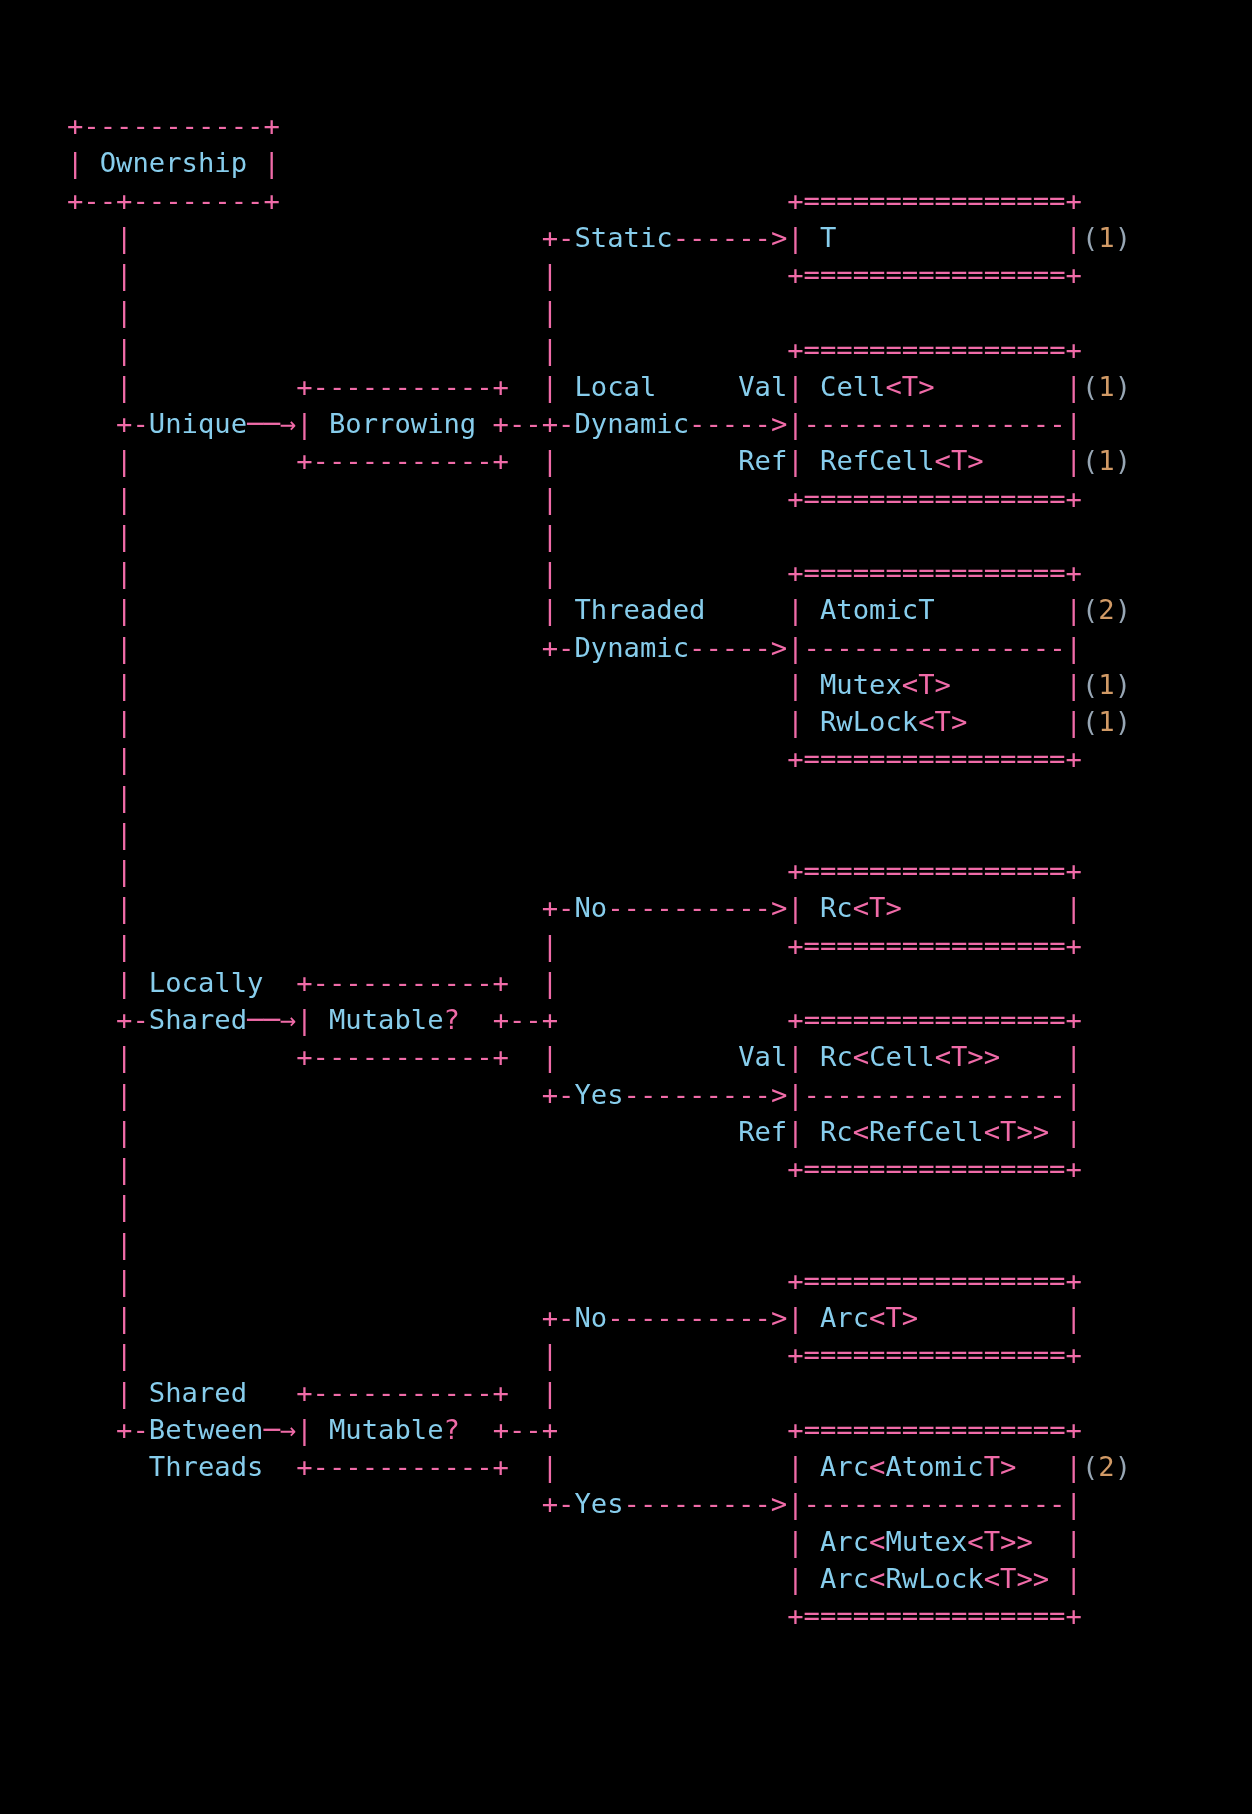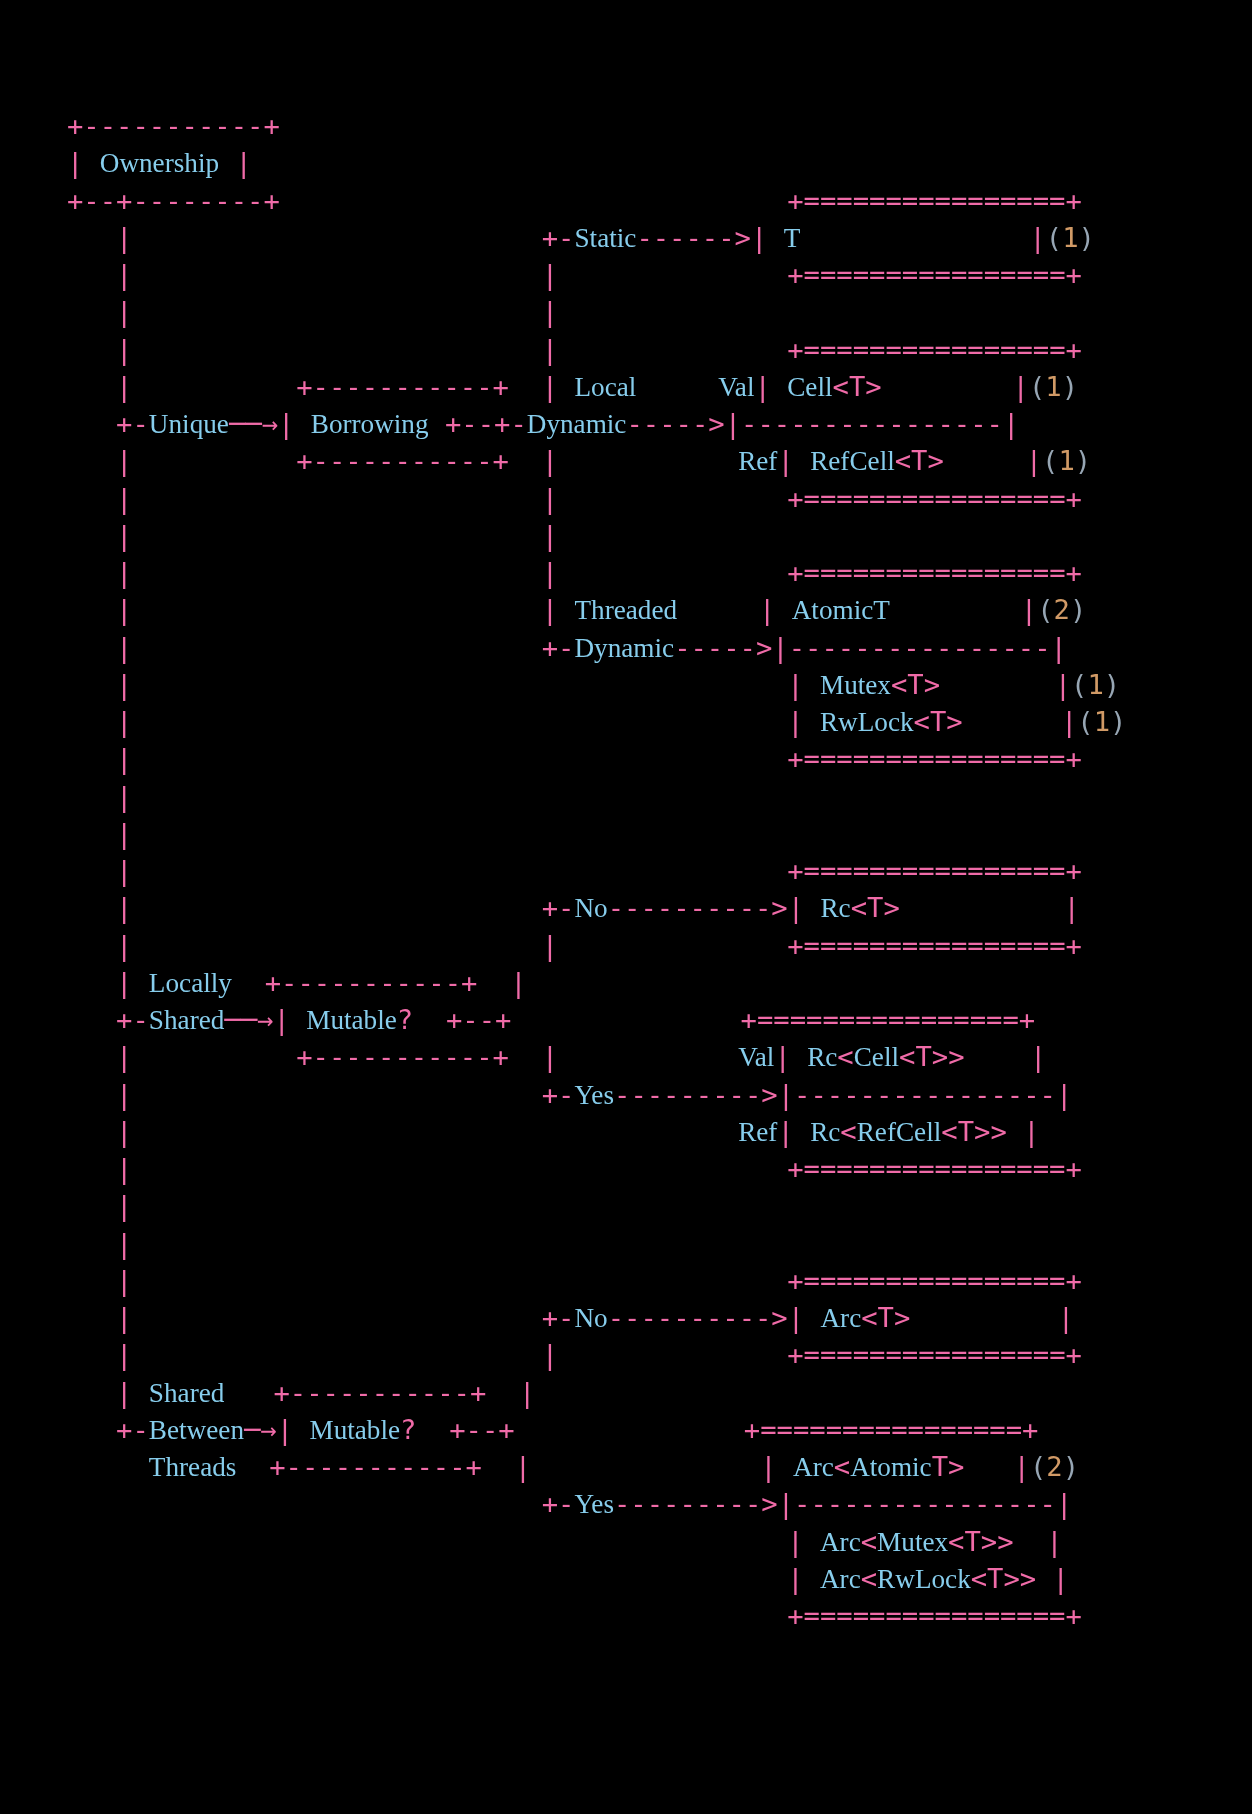--- a/index.html
+++ b/index.html
@@ -20,21 +20,21 @@
   pre.diagram{
     margin:0;
     font-family:"DejaVu Sans Mono","Liberation Mono",monospace;
     font-size:27.2px;
     line-height:37.25px;
     white-space:pre;
     letter-spacing:0;
   }
   .line{height:37.25px;}
   .c-pink{color:var(--pink);}
-  .c-blue{color:var(--blue);font-family:Liberation Serif, serif;}
+  .c-blue{color:var(--blue);}
   .c-orange{color:var(--orange);}
   .c-gray{color:var(--gray);}
 </style>
 </head>
 <body>
 
 <div class="screen">
   <pre class="diagram" id="diagram"><div class="line"><span class="c-pink">+-----------+</span></div><div class="line"><span class="c-pink">| </span><span class="c-blue">Ownership</span><span class="c-pink"> |</span></div><div class="line"><span class="c-pink">+--+--------+</span><span>                               </span><span class="c-pink">+================+</span></div><div class="line"><span>   </span><span class="c-pink">|</span><span>                         </span><span class="c-pink">+-</span><span class="c-blue">Static</span><span class="c-pink">------&gt;| </span><span class="c-blue">T</span><span>              </span><span class="c-pink">|</span><span class="c-gray">(</span><span class="c-orange">1</span><span class="c-gray">)</span></div><div class="line"><span>   </span><span class="c-pink">|</span><span>                         </span><span class="c-pink">|</span><span>              </span><span class="c-pink">+================+</span></div><div class="line"><span>   </span><span class="c-pink">|</span><span>                         </span><span class="c-pink">|</span></div><div class="line"><span>   </span><span class="c-pink">|</span><span>                         </span><span class="c-pink">|</span><span>              </span><span class="c-pink">+================+</span></div><div class="line"><span>   </span><span class="c-pink">|</span><span>          </span><span class="c-pink">+-----------+</span><span>  </span><span class="c-pink">| </span><span class="c-blue">Local</span><span>     </span><span class="c-blue">Val</span><span class="c-pink">| </span><span class="c-blue">Cell</span><span class="c-pink">&lt;T&gt;</span><span>        </span><span class="c-pink">|</span><span class="c-gray">(</span><span class="c-orange">1</span><span class="c-gray">)</span></div><div class="line"><span>   </span><span class="c-pink">+-</span><span class="c-blue">Unique</span><span class="c-pink">──→| </span><span class="c-blue">Borrowing</span><span class="c-pink"> +--+-</span><span class="c-blue">Dynamic</span><span class="c-pink">-----&gt;|----------------|</span></div><div class="line"><span>   </span><span class="c-pink">|</span><span>          </span><span class="c-pink">+-----------+</span><span>  </span><span class="c-pink">|</span><span>           </span><span class="c-blue">Ref</span><span class="c-pink">| </span><span class="c-blue">RefCell</span><span class="c-pink">&lt;T&gt;</span><span>     </span><span class="c-pink">|</span><span class="c-gray">(</span><span class="c-orange">1</span><span class="c-gray">)</span></div><div class="line"><span>   </span><span class="c-pink">|</span><span>                         </span><span class="c-pink">|</span><span>              </span><span class="c-pink">+================+</span></div><div class="line"><span>   </span><span class="c-pink">|</span><span>                         </span><span class="c-pink">|</span></div><div class="line"><span>   </span><span class="c-pink">|</span><span>                         </span><span class="c-pink">|</span><span>              </span><span class="c-pink">+================+</span></div><div class="line"><span>   </span><span class="c-pink">|</span><span>                         </span><span class="c-pink">| </span><span class="c-blue">Threaded</span><span>     </span><span class="c-pink">| </span><span class="c-blue">AtomicT</span><span>        </span><span class="c-pink">|</span><span class="c-gray">(</span><span class="c-orange">2</span><span class="c-gray">)</span></div><div class="line"><span>   </span><span class="c-pink">|</span><span>                         </span><span class="c-pink">+-</span><span class="c-blue">Dynamic</span><span class="c-pink">-----&gt;|----------------|</span></div><div class="line"><span>   </span><span class="c-pink">|</span><span>                                        </span><span class="c-pink">| </span><span class="c-blue">Mutex</span><span class="c-pink">&lt;T&gt;</span><span>       </span><span class="c-pink">|</span><span class="c-gray">(</span><span class="c-orange">1</span><span class="c-gray">)</span></div><div class="line"><span>   </span><span class="c-pink">|</span><span>                                        </span><span class="c-pink">| </span><span class="c-blue">RwLock</span><span class="c-pink">&lt;T&gt;</span><span>      </span><span class="c-pink">|</span><span class="c-gray">(</span><span class="c-orange">1</span><span class="c-gray">)</span></div><div class="line"><span>   </span><span class="c-pink">|</span><span>                                        </span><span class="c-pink">+================+</span></div><div class="line"><span>   </span><span class="c-pink">|</span></div><div class="line"><span>   </span><span class="c-pink">|</span></div><div class="line"><span>   </span><span class="c-pink">|</span><span>                                        </span><span class="c-pink">+================+</span></div><div class="line"><span>   </span><span class="c-pink">|</span><span>                         </span><span class="c-pink">+-</span><span class="c-blue">No</span><span class="c-pink">----------&gt;| </span><span class="c-blue">Rc</span><span class="c-pink">&lt;T&gt;</span><span>          </span><span class="c-pink">|</span></div><div class="line"><span>   </span><span class="c-pink">|</span><span>                         </span><span class="c-pink">|</span><span>              </span><span class="c-pink">+================+</span></div><div class="line"><span>   </span><span class="c-pink">| </span><span class="c-blue">Locally</span><span>  </span><span class="c-pink">+-----------+</span><span>  </span><span class="c-pink">|</span></div><div class="line"><span>   </span><span class="c-pink">+-</span><span class="c-blue">Shared</span><span class="c-pink">──→| </span><span class="c-blue">Mutable</span><span class="c-pink">?</span><span>  </span><span class="c-pink">+--+</span><span>              </span><span class="c-pink">+================+</span></div><div class="line"><span>   </span><span class="c-pink">|</span><span>          </span><span class="c-pink">+-----------+</span><span>  </span><span class="c-pink">|</span><span>           </span><span class="c-blue">Val</span><span class="c-pink">| </span><span class="c-blue">Rc</span><span class="c-pink">&lt;</span><span class="c-blue">Cell</span><span class="c-pink">&lt;T&gt;&gt;</span><span>    </span><span class="c-pink">|</span></div><div class="line"><span>   </span><span class="c-pink">|</span><span>                         </span><span class="c-pink">+-</span><span class="c-blue">Yes</span><span class="c-pink">---------&gt;|----------------|</span></div><div class="line"><span>   </span><span class="c-pink">|</span><span>                                     </span><span class="c-blue">Ref</span><span class="c-pink">| </span><span class="c-blue">Rc</span><span class="c-pink">&lt;</span><span class="c-blue">RefCell</span><span class="c-pink">&lt;T&gt;&gt;</span><span class="c-pink"> |</span></div><div class="line"><span>   </span><span class="c-pink">|</span><span>                                        </span><span class="c-pink">+================+</span></div><div class="line"><span>   </span><span class="c-pink">|</span></div><div class="line"><span>   </span><span class="c-pink">|</span></div><div class="line"><span>   </span><span class="c-pink">|</span><span>                                        </span><span class="c-pink">+================+</span></div><div class="line"><span>   </span><span class="c-pink">|</span><span>                         </span><span class="c-pink">+-</span><span class="c-blue">No</span><span class="c-pink">----------&gt;| </span><span class="c-blue">Arc</span><span class="c-pink">&lt;T&gt;</span><span>         </span><span class="c-pink">|</span></div><div class="line"><span>   </span><span class="c-pink">|</span><span>                         </span><span class="c-pink">|</span><span>              </span><span class="c-pink">+================+</span></div><div class="line"><span>   </span><span class="c-pink">| </span><span class="c-blue">Shared</span><span>   </span><span class="c-pink">+-----------+</span><span>  </span><span class="c-pink">|</span></div><div class="line"><span>   </span><span class="c-pink">+-</span><span class="c-blue">Between</span><span class="c-pink">─→| </span><span class="c-blue">Mutable</span><span class="c-pink">?</span><span>  </span><span class="c-pink">+--+</span><span>              </span><span class="c-pink">+================+</span></div><div class="line"><span>     </span><span class="c-blue">Threads</span><span>  </span><span class="c-pink">+-----------+</span><span>  </span><span class="c-pink">|</span><span>              </span><span class="c-pink">| </span><span class="c-blue">Arc</span><span class="c-pink">&lt;</span><span class="c-blue">Atomic</span><span class="c-pink">T&gt;</span><span>   </span><span class="c-pink">|</span><span class="c-gray">(</span><span class="c-orange">2</span><span class="c-gray">)</span></div><div class="line"><span>                             </span><span class="c-pink">+-</span><span class="c-blue">Yes</span><span class="c-pink">---------&gt;|----------------|</span></div><div class="line"><span>                                            </span><span class="c-pink">| </span><span class="c-blue">Arc</span><span class="c-pink">&lt;</span><span class="c-blue">Mutex</span><span class="c-pink">&lt;T&gt;&gt;</span><span>  </span><span class="c-pink">|</span></div><div class="line"><span>                                            </span><span class="c-pink">| </span><span class="c-blue">Arc</span><span class="c-pink">&lt;</span><span class="c-blue">RwLock</span><span class="c-pink">&lt;T&gt;&gt;</span><span class="c-pink"> |</span></div><div class="line"><span>                                            </span><span class="c-pink">+================+</span></div></pre>
 </div>
 

